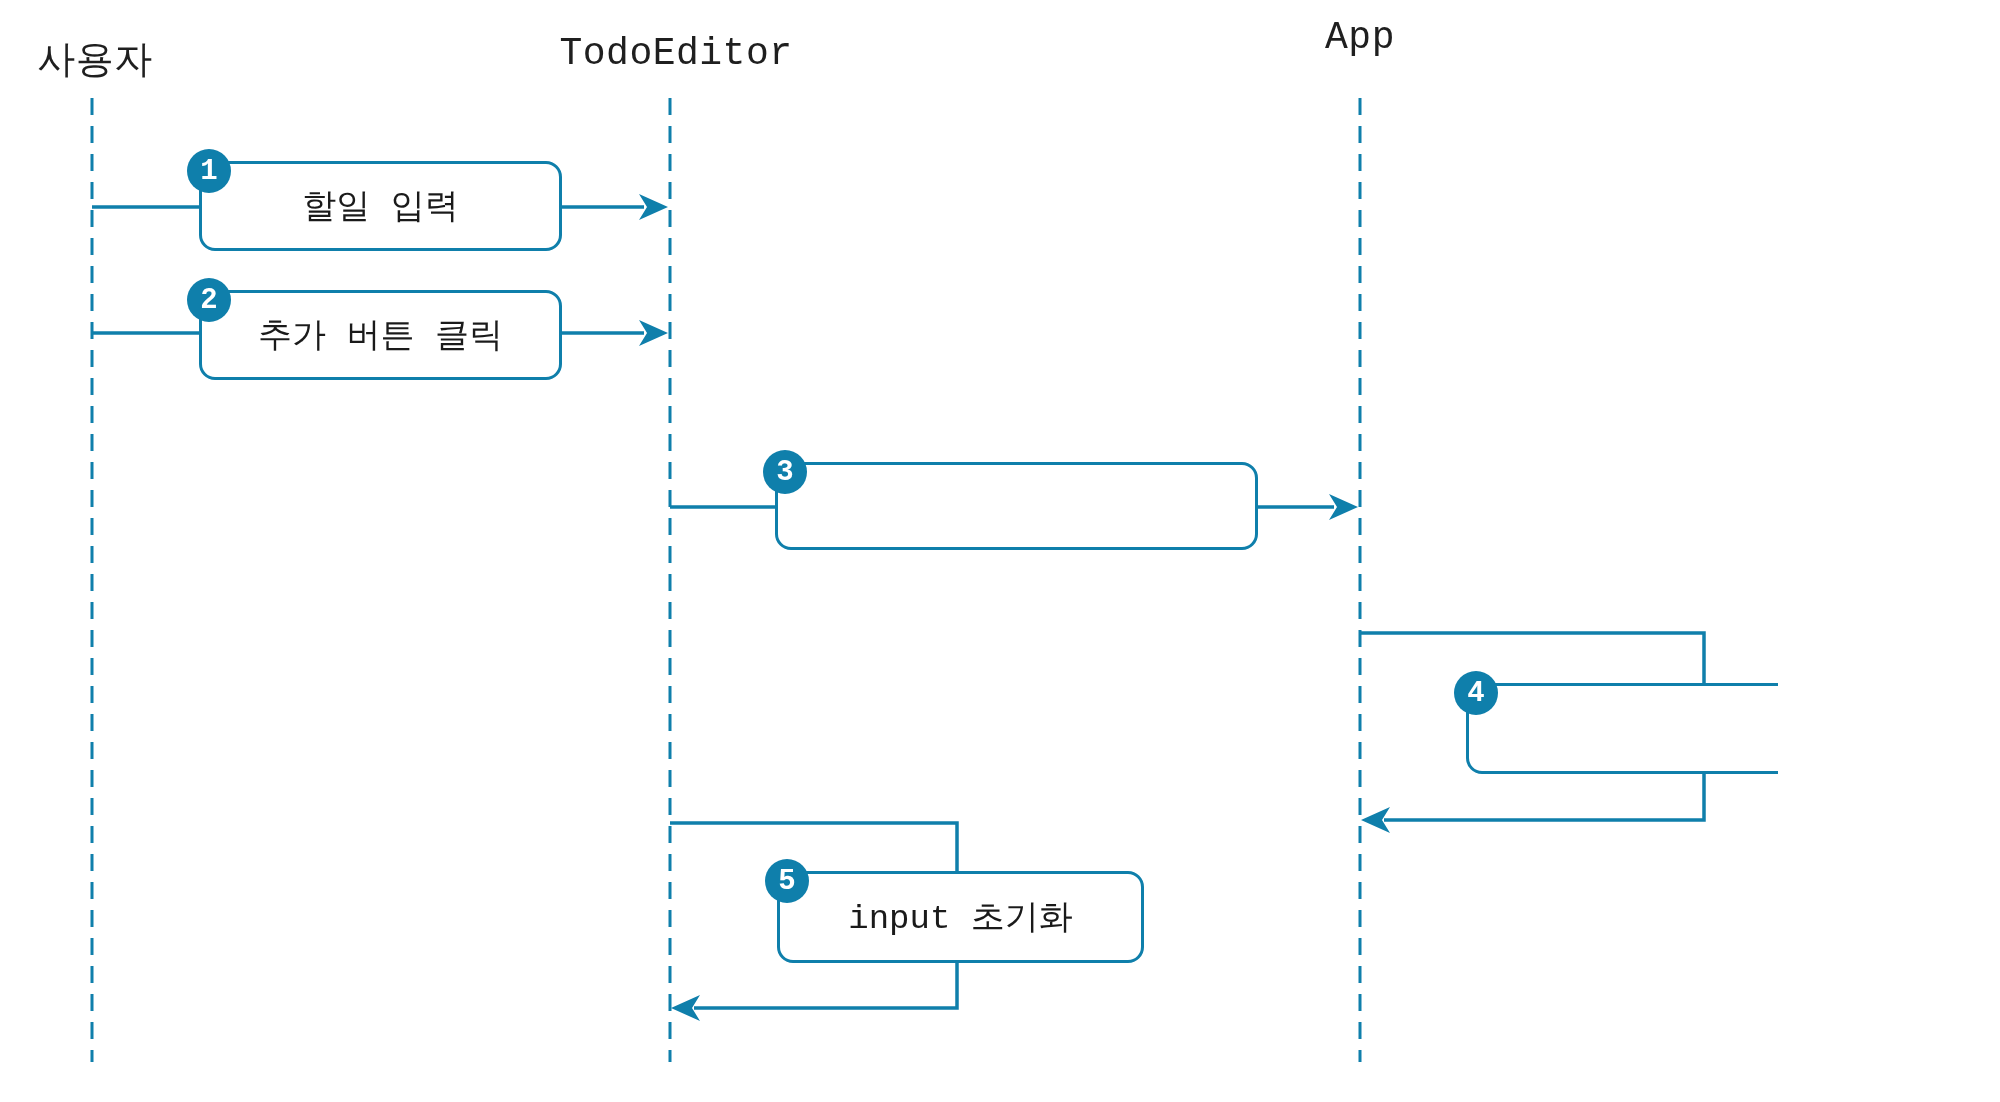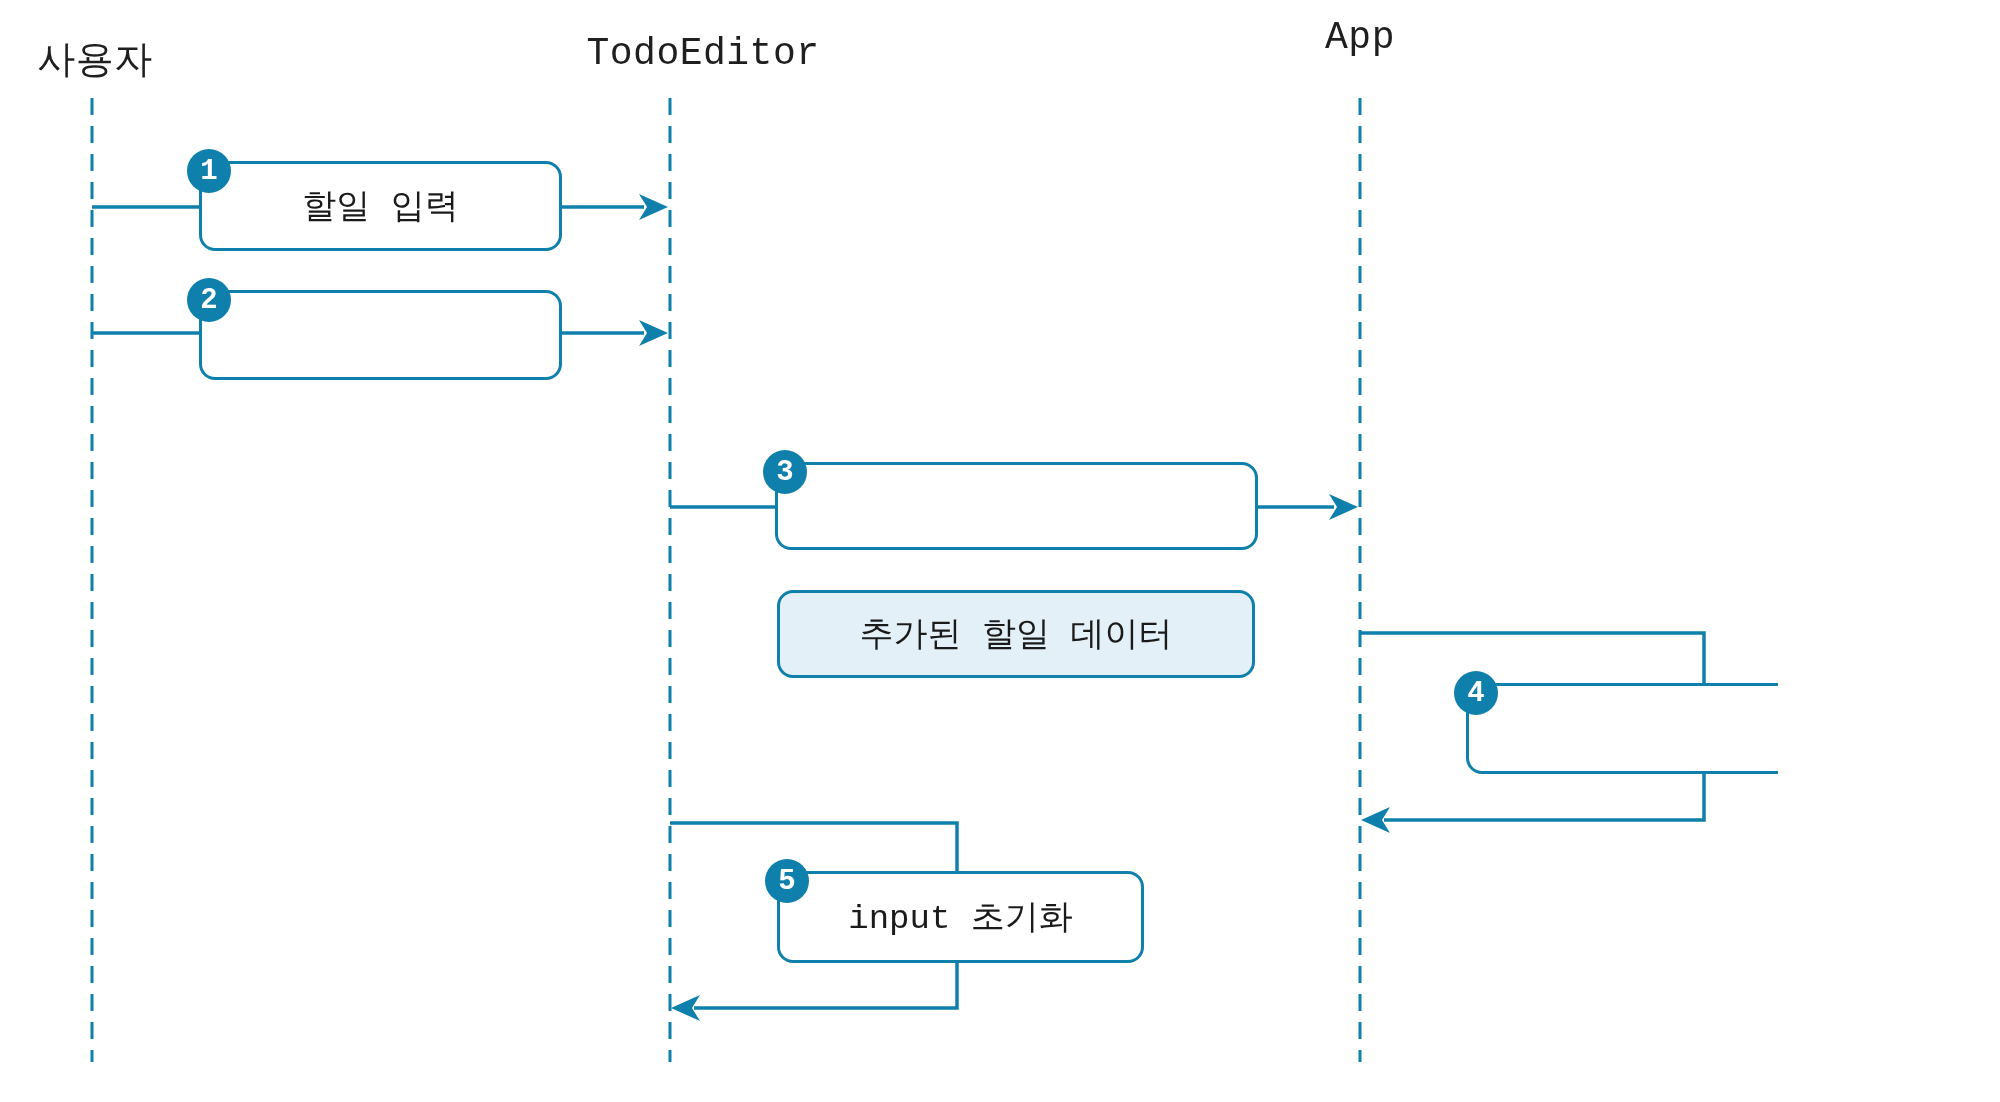--- a/index.html
+++ b/index.html
@@ -54,39 +54,37 @@
     <polygon class="head" points="1358,507 1329,494 1337,507 1329,520"></polygon>
 
     <polyline class="wire" points="1360,633 1704,633 1704,820 1384,820"></polyline>
     <polygon class="head" points="1361,820 1390,807 1382,820 1390,833"></polygon>
 
     <polyline class="wire" points="670,823 957,823 957,1008 694,1008"></polyline>
     <polygon class="head" points="671,1008 700,995 692,1008 700,1021"></polygon>
   </svg>
 
   <div class="actor" style="left:95px;top:34px">사용자</div>
-  <div class="actor" style="left:703px;top:32px">TodoEditor</div>
+  <div class="actor" style="left:676px;top:32px">TodoEditor</div>
   <div class="actor" style="left:1360px;top:16px">App</div>
 
   <div class="msg-box" style="left:199px;top:161px;width:363px;height:90px">
     <span class="badge">1</span>
     <span>할일 입력</span>
   </div>
 
   <div class="msg-box" style="left:199px;top:290px;width:363px;height:90px">
     <span class="badge">2</span>
+    <span>추가 버튼 클릭</span>
   </div>
 
   <div class="msg-box" style="left:775px;top:462px;width:483px;height:88px">
     <span class="badge">3</span>
   </div>
 
-  <div class="msg-box note" style="left:777px;top:590px;width:478px;height:88px">
-    <span>추가된 할일 데이터</span>
-  </div>
 
   <div class="msg-box" style="left:1466px;top:683px;width:474px;height:91px">
     <span class="badge">4</span>
   </div>
 
   <div class="msg-box" style="left:777px;top:871px;width:367px;height:92px">
     <span class="badge">5</span>
     <span>input 초기화</span>
   </div>
 

